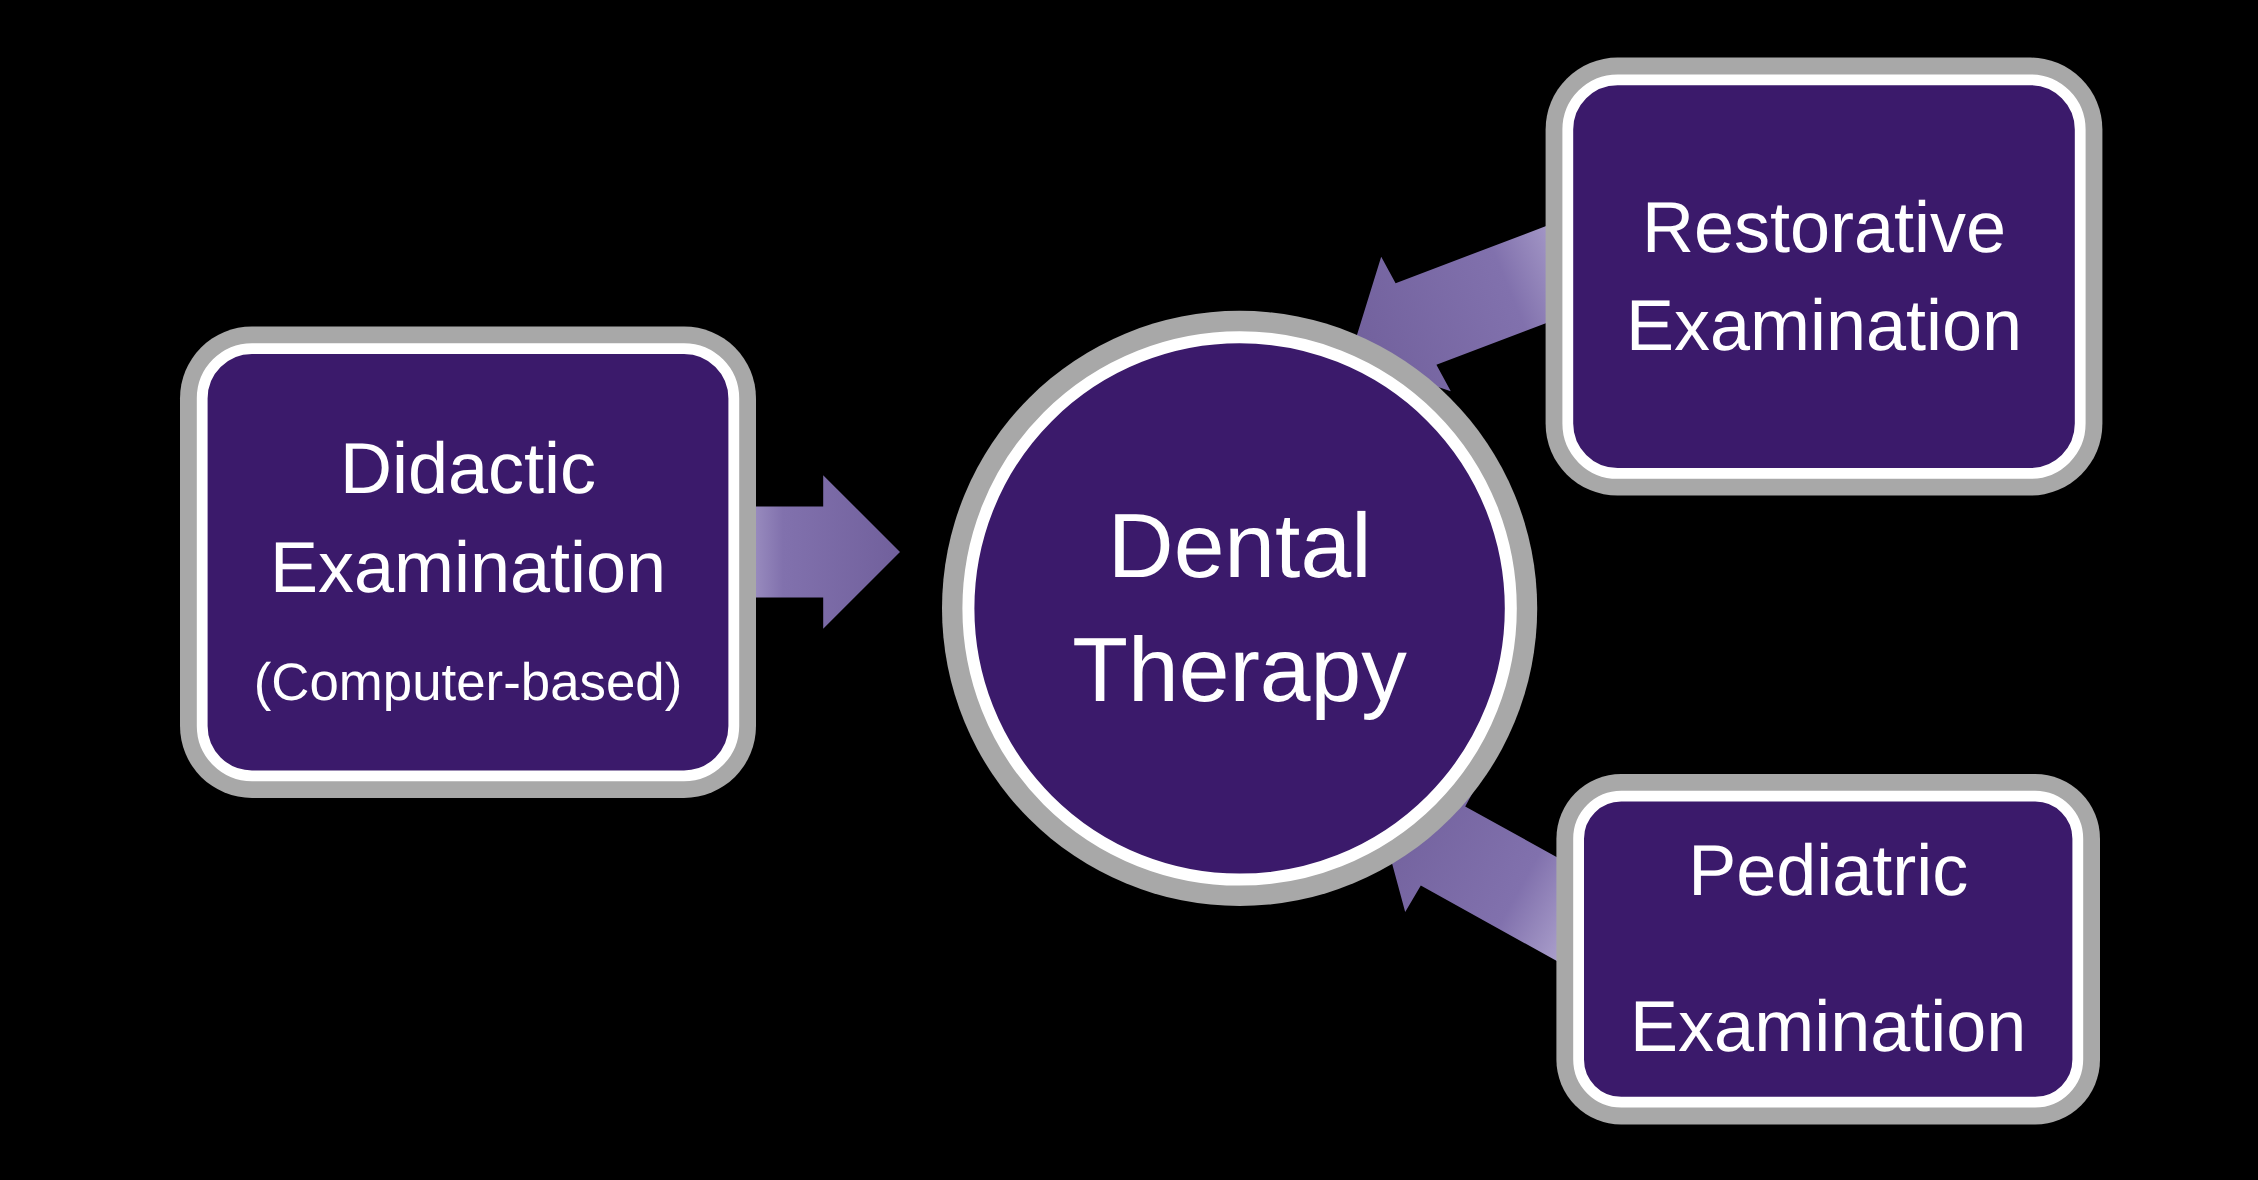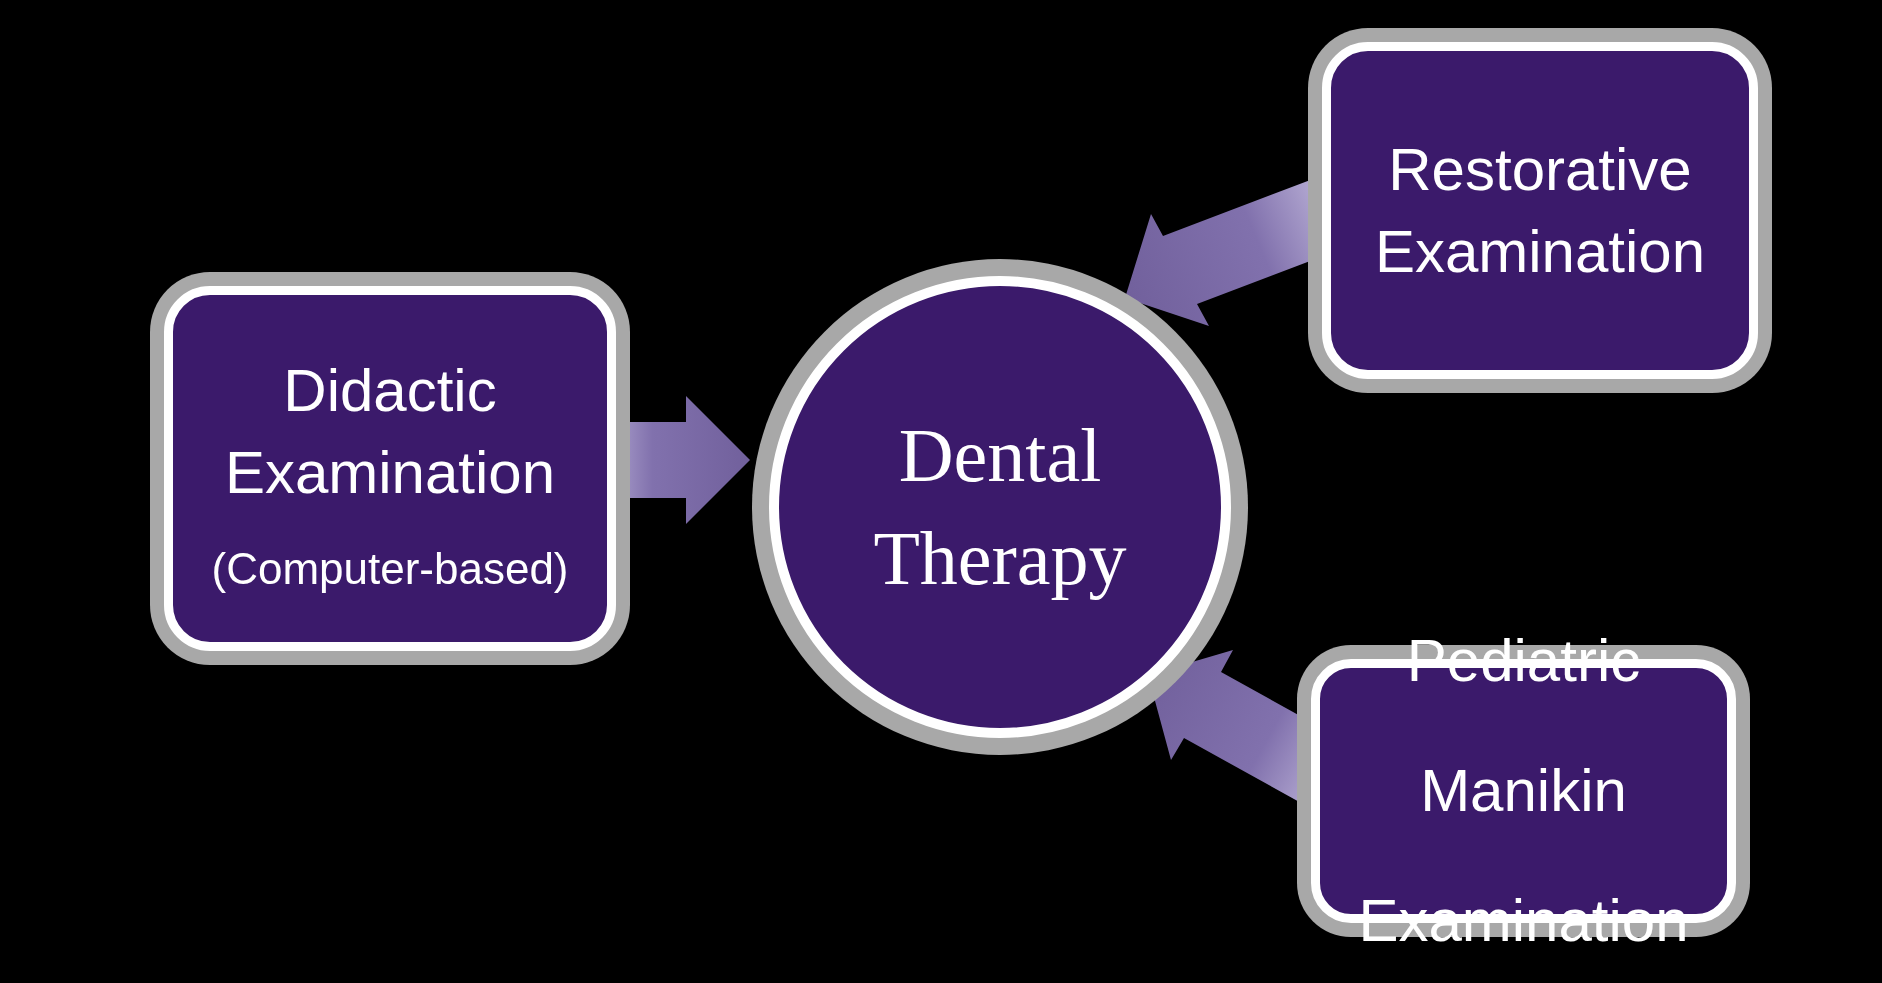--- a/index.html
+++ b/index.html
@@ -29,29 +29,28 @@
     box-shadow: 0 0 0 14px var(--ring-gray, #a8a8a8);
     border-radius: 46px;
     display: flex;
     flex-direction: column;
     align-items: center;
     justify-content: center;
     text-align: center;
     color: var(--text-color, #ffffff);
   }
   .node-didactic   { left: 164px; top: 286px; width: 452px; height: 365px; padding-top: 4px; }
-  .node-restorative{ left: 1302px; top: 42px; width: 436px; height: 337px; margin-left: 20px; }
+  .node-restorative{ left: 1302px; top: 62px; width: 436px; height: 337px; }
   .node-pediatric  { left: 1311px; top: 659px; width: 425px; height: 264px; border-radius: 40px; gap: 48px; }
   .node-circle {
-    left: 769px; top: 276px;
+    left: 802px; top: 276px;
     width: 462px; height: 462px;
     border-radius: 50%;
     border-width: 10px;
     box-shadow: 0 0 0 17px var(--ring-gray, #a8a8a8);
-    font-family: Liberation Serif, serif;
   }
   .line {
     font-size: 60px;
     line-height: 82px;
     white-space: nowrap;
   }
   .node-circle .line {
     font-size: 76px;
     line-height: 103px;
   }
@@ -99,21 +98,20 @@
     <div class="note">(Computer-based)</div>
   </div>
 
   <div class="node node-restorative">
     <div class="line">Restorative</div>
     <div class="line">Examination</div>
   </div>
 
   <div class="node node-pediatric">
     <div class="line">Pediatric</div>
-    <div class="line">Manikin</div>
     <div class="line">Examination</div>
   </div>
 
   <div class="node node-circle">
     <div class="line">Dental</div>
     <div class="line">Therapy</div>
   </div>
 
 </div>
 

